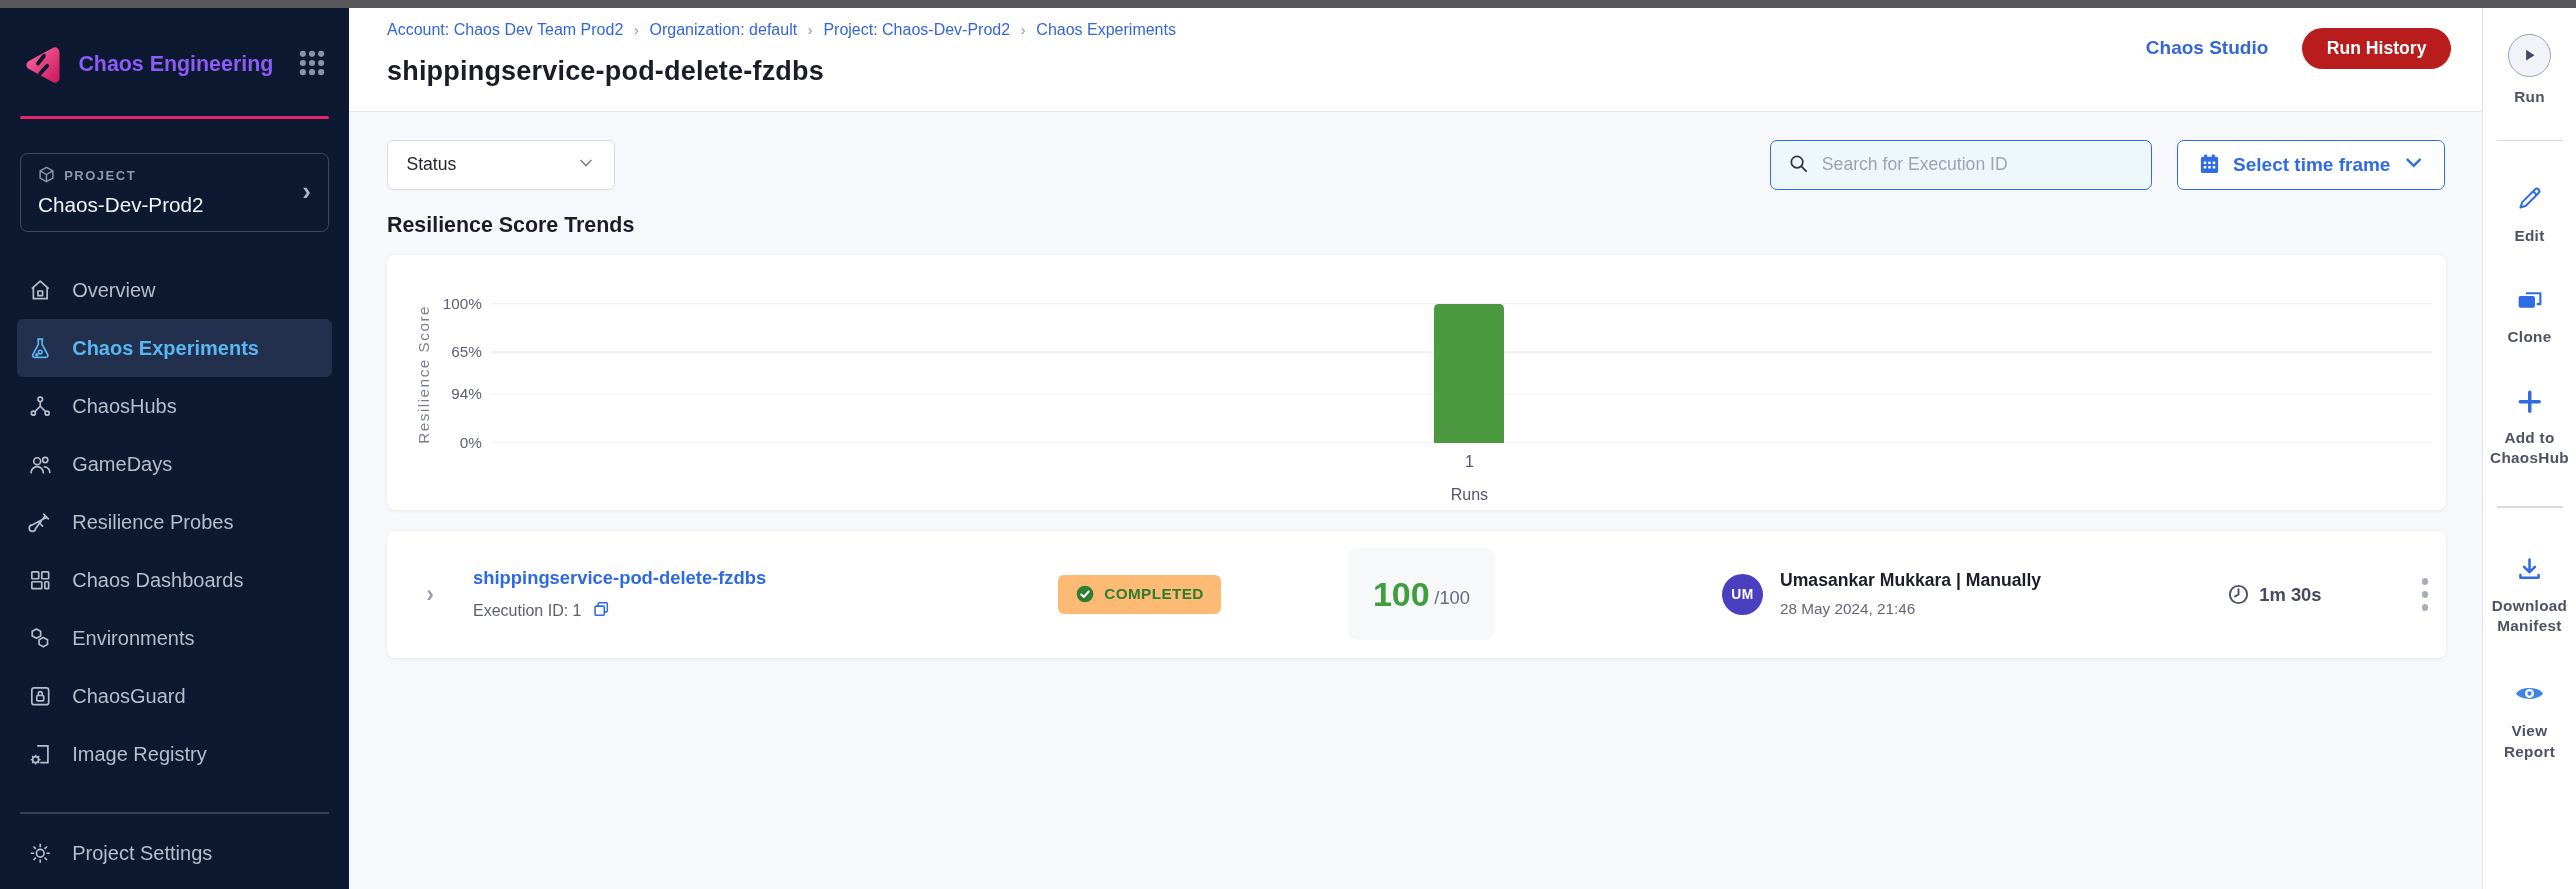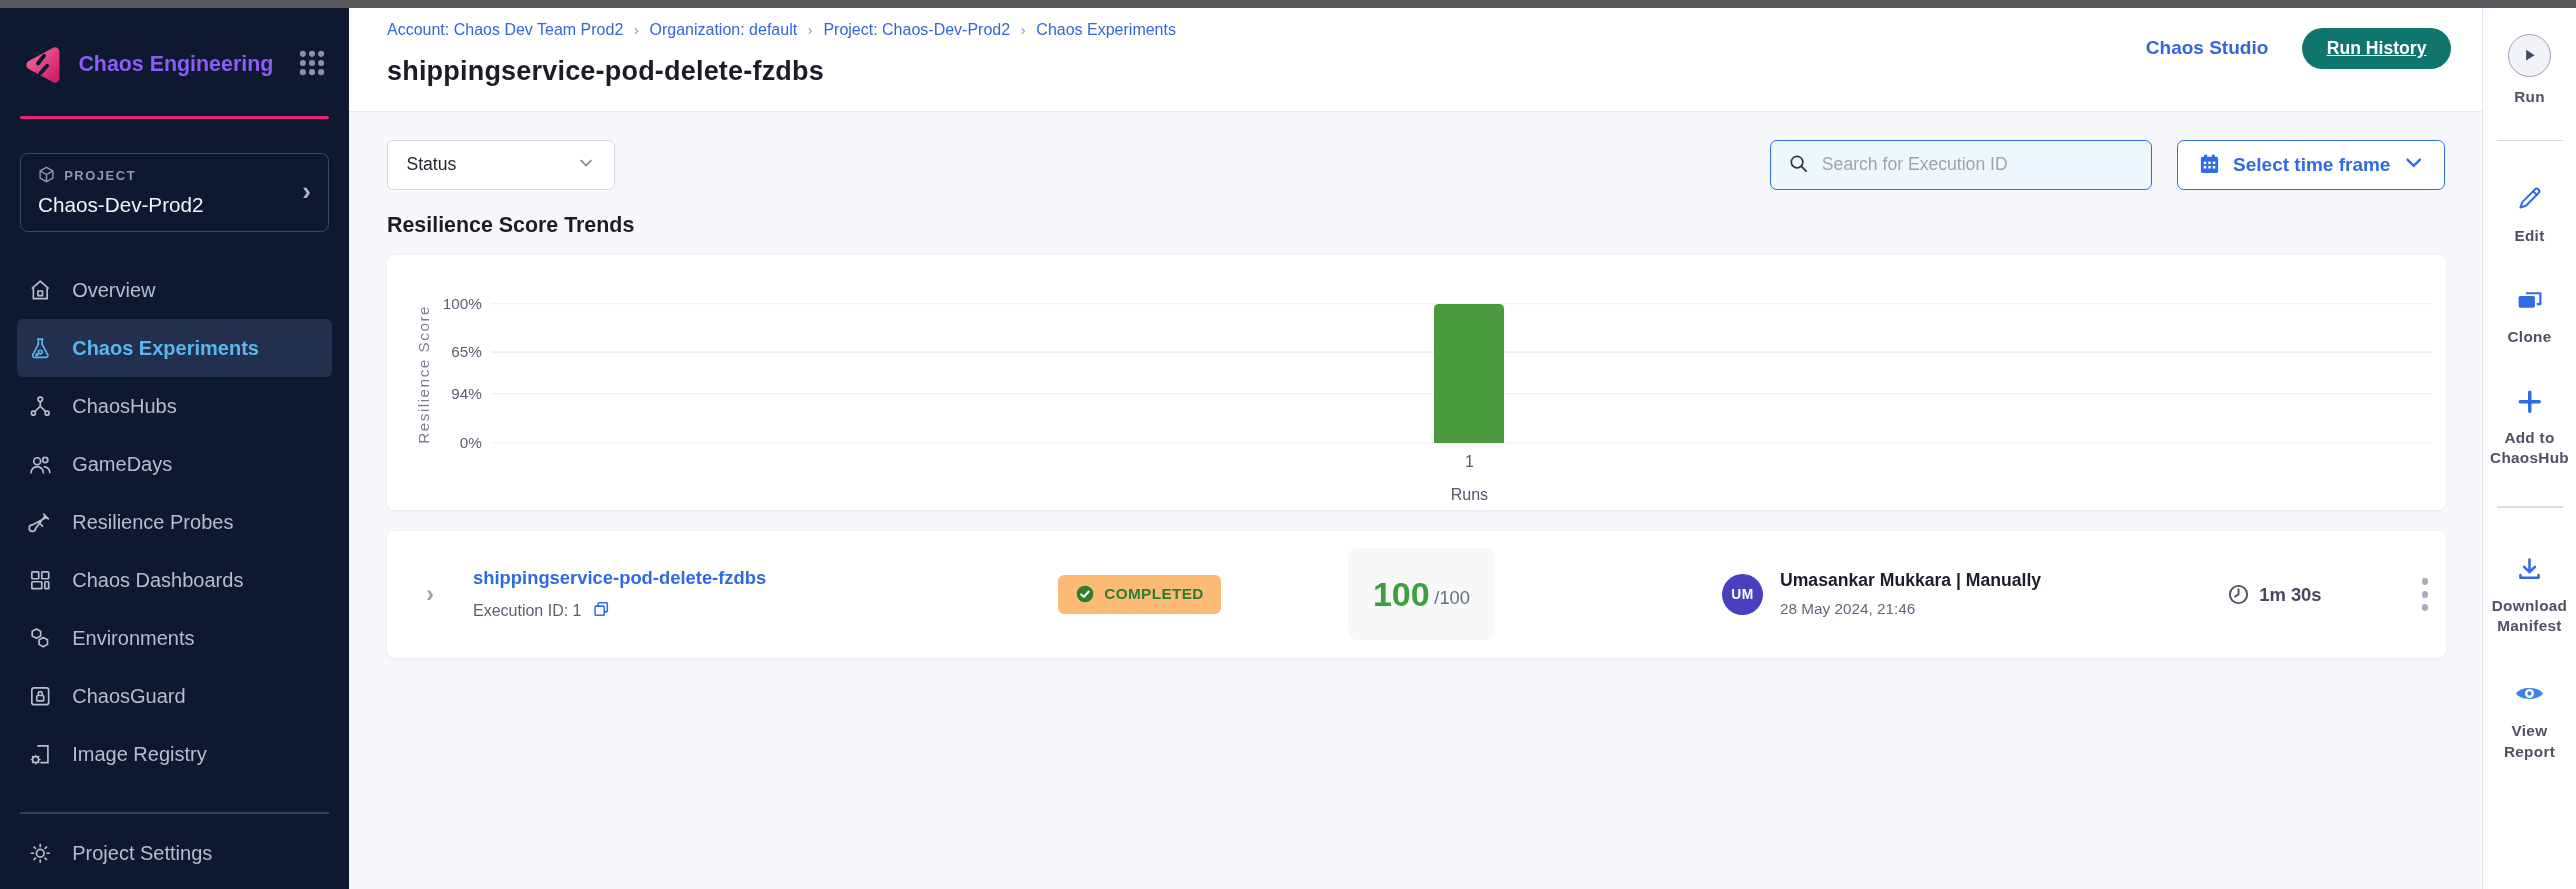--- a/index.html
+++ b/index.html
@@ -28,21 +28,21 @@
   .nav-bottom { margin-top:10.7px; }
 
   
   .header-band { position:absolute; top:7.6px; left:349px; width:2133px; height:104px; background:#ffffff; border-bottom:1.5px solid #e7e8ef; padding:13.8px 31px 0 38px; z-index:5; }
   .breadcrumb { display:flex; align-items:center; gap:10.7px; font-size:16px; }
   .crumb { color:#3566d9; cursor:pointer; text-decoration:none; }
   .crumb-sep { color:#9093a4; font-size:14.5px; }
   .page-title { margin-top:17px; font-size:27px; font-weight:bold; color:#1b1c28; letter-spacing:0.2px; }
   .header-right { position:absolute; top:20px; right:31px; display:flex; align-items:center; gap:34px; }
   .chaos-studio-link { color:#3566d9; font-size:19px; font-weight:bold; cursor:pointer; }
-  .run-history-btn { background:#0f766e; color:#ffffff; font-size:17.6px; font-weight:bold; border:none; border-radius:21.4px; padding:10px 24.5px; cursor:pointer;text-decoration:underline; }
+  .run-history-btn { background:#b91c1c; color:#ffffff; font-size:17.6px; font-weight:bold; border:none; border-radius:21.4px; padding:10px 24.5px; cursor:pointer; }
 
   
   .content { position:absolute; top:112px; left:349px; width:2133px; height:778px; background:#f7f8fb; padding:27.5px 37px 0 38px; overflow:hidden; }
   .filter-row { display:flex; align-items:center; }
   .status-select { width:228px; height:50px; background:#ffffff; border:1.5px solid #d7d8e4; border-radius:6.1px; display:flex; align-items:center; padding:0 18.4px; cursor:pointer; }
   .status-select .sel-label { font-size:17.6px; color:#25262f; flex:1; }
   .sel-chevron { color:#7d8095; }
   .filter-spacer { flex:1; }
   .search-box { width:382px; height:50px; background:#eef8fc; border:1.9px solid #2f6be2; border-radius:6.9px; display:flex; align-items:center; gap:12.2px; padding:0 15.3px; }
   .search-box input { border:none; outline:none; background:transparent; font-size:17.6px; color:#33343c; width:100%; font-family:inherit; }

